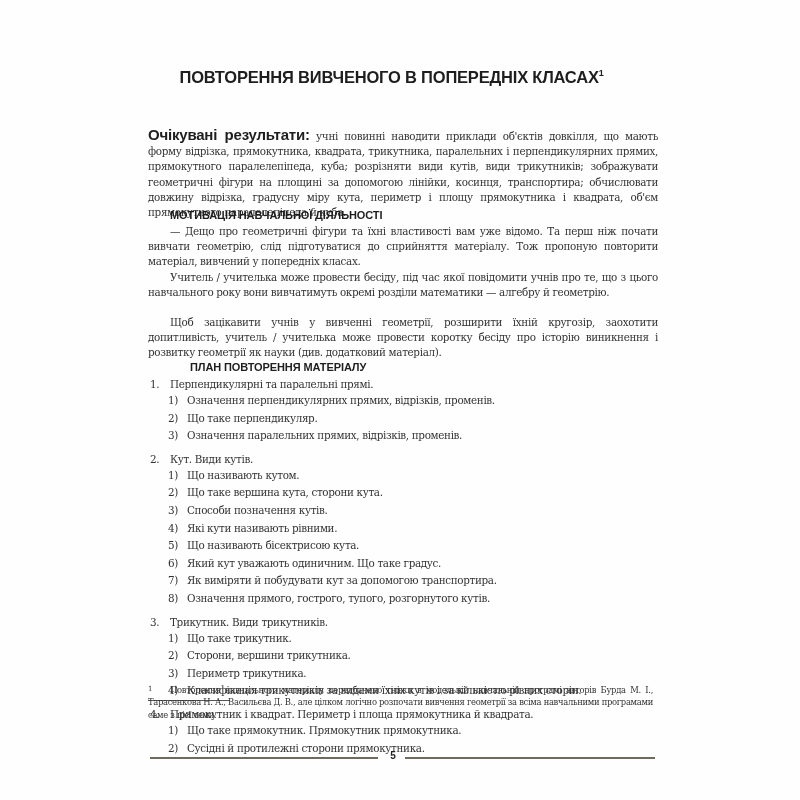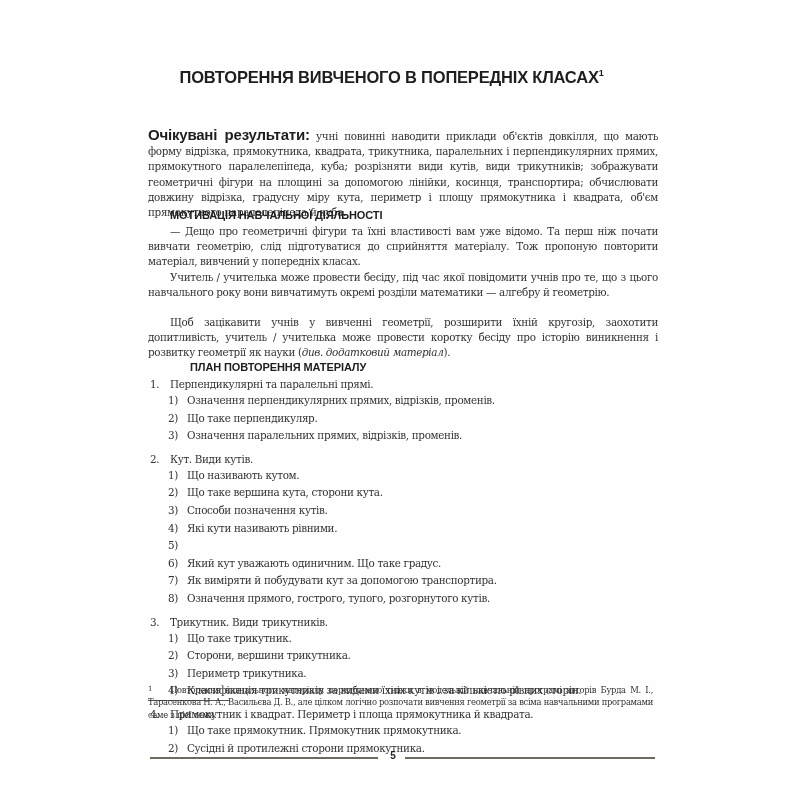--- a/index.html
+++ b/index.html
@@ -57,21 +57,21 @@
       position: absolute;
       left: 170px;
       font-family: "Liberation Sans", sans-serif;
       font-weight: bold;
       font-size: 11px;
       color: #1e1e1e;
       letter-spacing: -0.1px;
     }
     p { margin: 0; }
     .indent { text-indent: 22px; }
-    .it { font-style: italic; }
+    .it { }
     .list {
       position: absolute;
       left: 150px;
       width: 500px;
     }
     .li-main {
       display: flex;
       line-height: 16px;
     }
     .li-main .num { width: 20px; }
@@ -191,20 +191,21 @@
       <div class="li-sub">
           <span class="num">3)</span>
           <span>Способи позначення кутів.</span>
         </div>
       <div class="li-sub">
           <span class="num">4)</span>
           <span>Які кути називають рівними.</span>
         </div>
       <div class="li-sub">
           <span class="num">5)</span>
+          <span>Що називають бісектрисою кута.</span>
         </div>
       <div class="li-sub">
           <span class="num">6)</span>
           <span>Який кут уважають одиничним. Що таке градус.</span>
         </div>
       <div class="li-sub">
           <span class="num">7)</span>
           <span>Як виміряти й побудувати кут за допомогою транспортира.</span>
         </div>
       <div class="li-sub">

